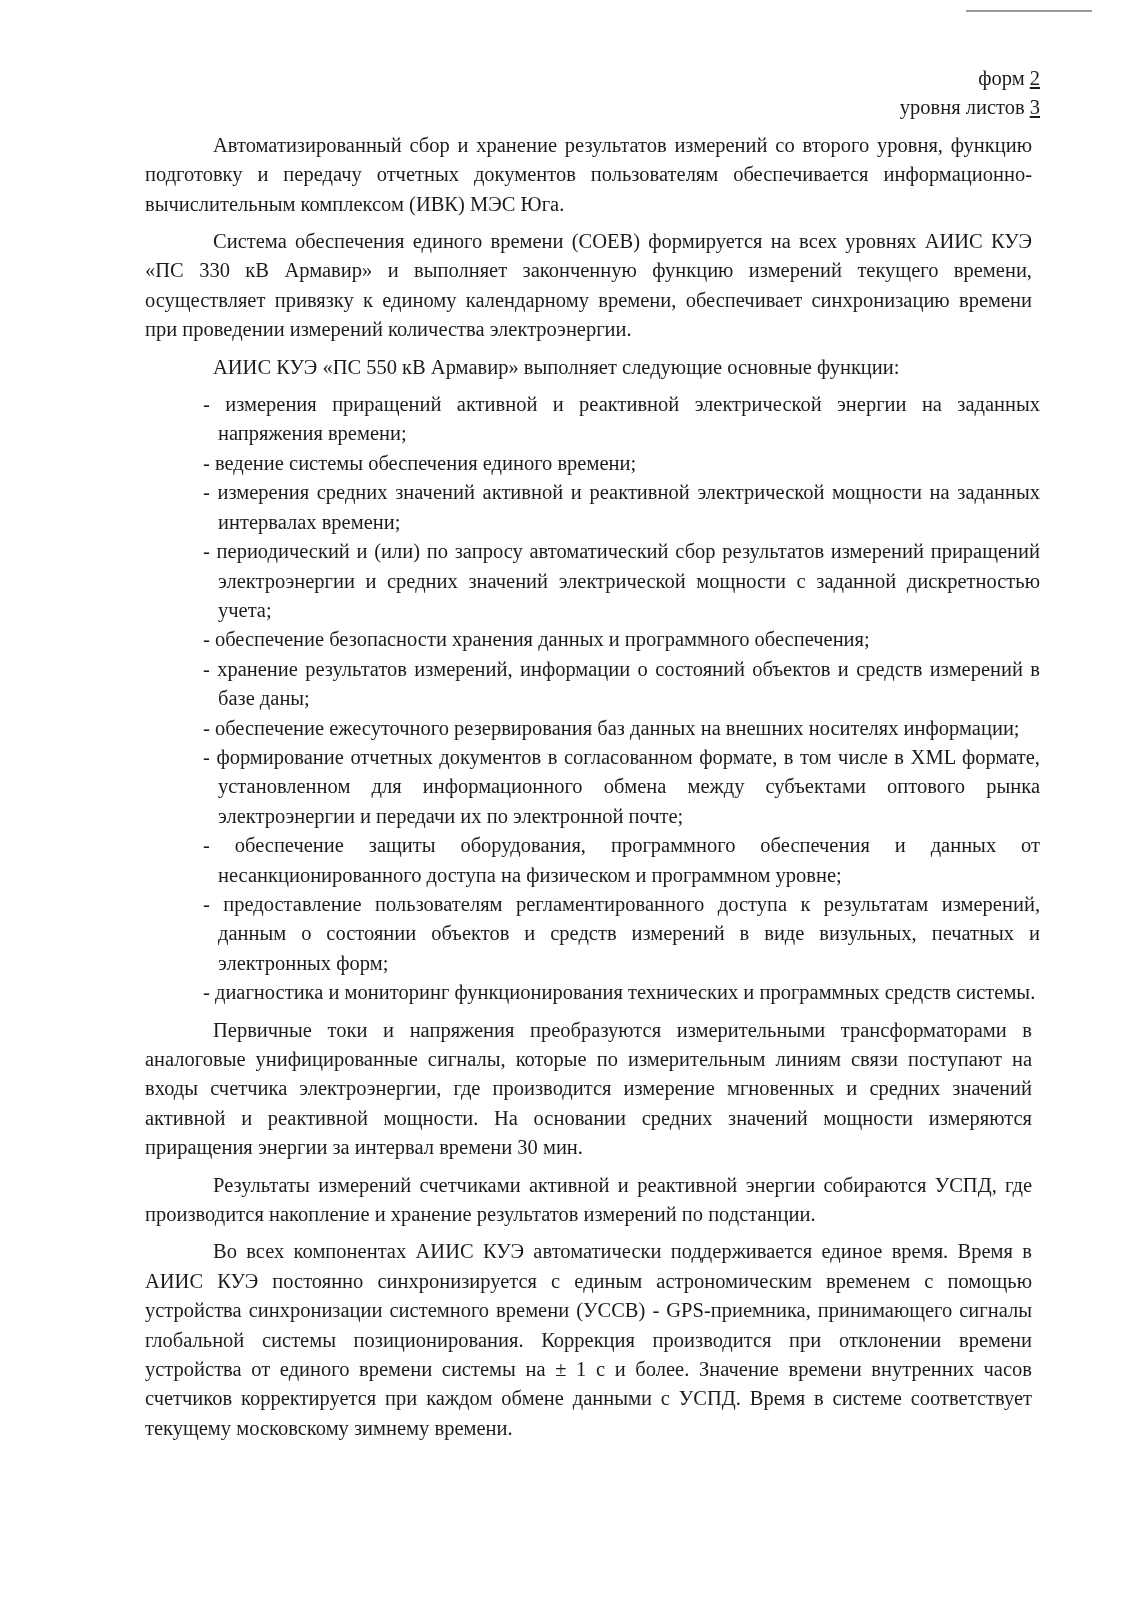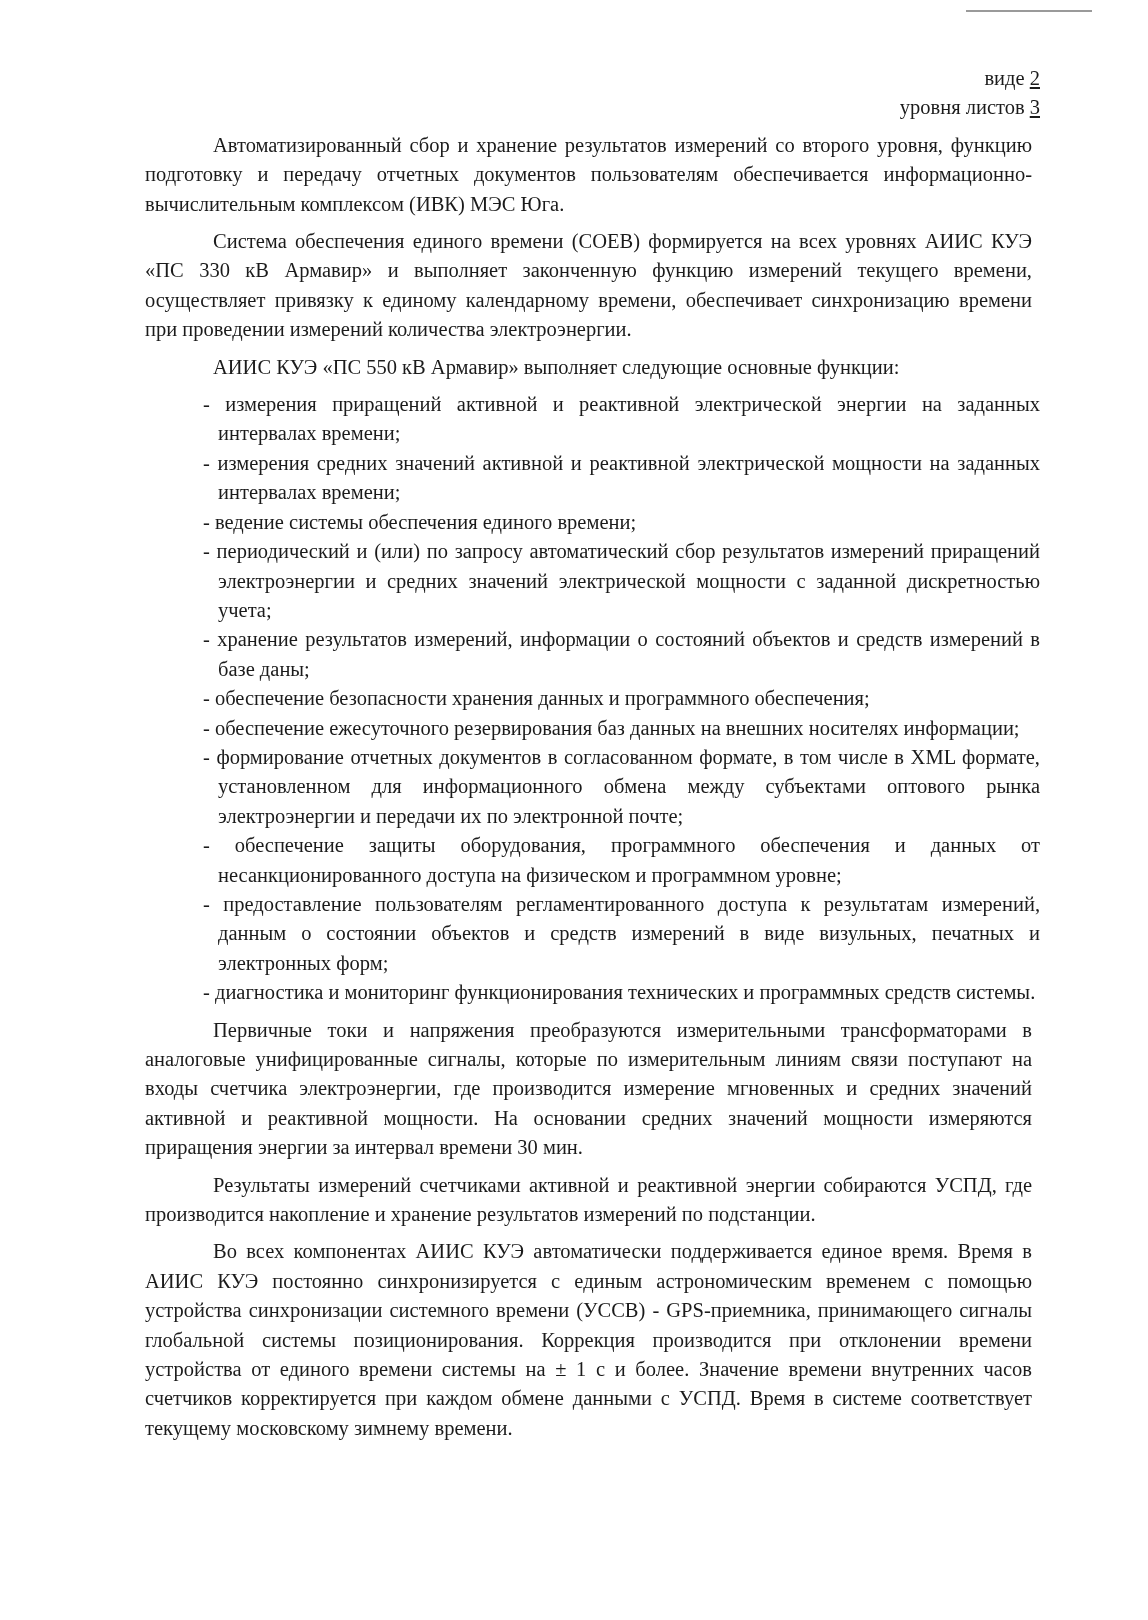--- a/index.html
+++ b/index.html
@@ -49,57 +49,57 @@
 </style>
 </head>
 <body>
 
 <div class="scan-line"></div>
 
 <div class="page">
 
   <div class="doc-header">
     <div class="header-line">
-      <span>виде</span>
+      <span>форм</span>
       <span class="underlined">2</span>
     </div>
     <div class="header-line">
       <span>уровня листов</span>
       <span class="underlined">3</span>
     </div>
   </div>
 
   <p class="para">Автоматизированный сбор и хранение результатов измерений со второго уровня, функцию подготовку и передачу отчетных документов пользователям обеспечивается информационно-вычислительным комплексом (ИВК) МЭС Юга.</p>
   <p class="para">Система обеспечения единого времени (СОЕВ) формируется на всех уровнях АИИС КУЭ «ПС 330 кВ Армавир» и выполняет законченную функцию измерений текущего времени, осуществляет привязку к единому календарному времени, обеспечивает синхронизацию времени при проведении измерений количества электроэнергии.</p>
   <p class="para">АИИС КУЭ «ПС 550 кВ Армавир» выполняет следующие основные функции:</p>
 
   <div class="list">
     <div class="list-item">
       <span class="marker">-</span>
-      <span>измерения приращений активной и реактивной электрической энергии на заданных интервалах времени;</span>
+      <span>измерения приращений активной и реактивной электрической энергии на заданных напряжения времени;</span>
+    </div>
+    <div class="list-item">
+      <span class="marker">-</span>
+      <span>ведение системы обеспечения единого времени;</span>
     </div>
     <div class="list-item">
       <span class="marker">-</span>
       <span>измерения средних значений активной и реактивной электрической мощности на заданных интервалах времени;</span>
     </div>
     <div class="list-item">
       <span class="marker">-</span>
-      <span>ведение системы обеспечения единого времени;</span>
-    </div>
-    <div class="list-item">
-      <span class="marker">-</span>
       <span>периодический и (или) по запросу автоматический сбор результатов измерений приращений электроэнергии и средних значений электрической мощности с заданной дискретностью учета;</span>
     </div>
     <div class="list-item">
       <span class="marker">-</span>
-      <span>хранение результатов измерений, информации о состояний объектов и средств измерений в базе даны;</span>
+      <span>обеспечение безопасности хранения данных и программного обеспечения;</span>
     </div>
     <div class="list-item">
       <span class="marker">-</span>
-      <span>обеспечение безопасности хранения данных и программного обеспечения;</span>
+      <span>хранение результатов измерений, информации о состояний объектов и средств измерений в базе даны;</span>
     </div>
     <div class="list-item">
       <span class="marker">-</span>
       <span>обеспечение ежесуточного резервирования баз данных на внешних носителях информации;</span>
     </div>
     <div class="list-item">
       <span class="marker">-</span>
       <span>формирование отчетных документов в согласованном формате, в том числе в XML формате, установленном для информационного обмена между субъектами оптового рынка электроэнергии и передачи их по электронной почте;</span>
     </div>
     <div class="list-item">

